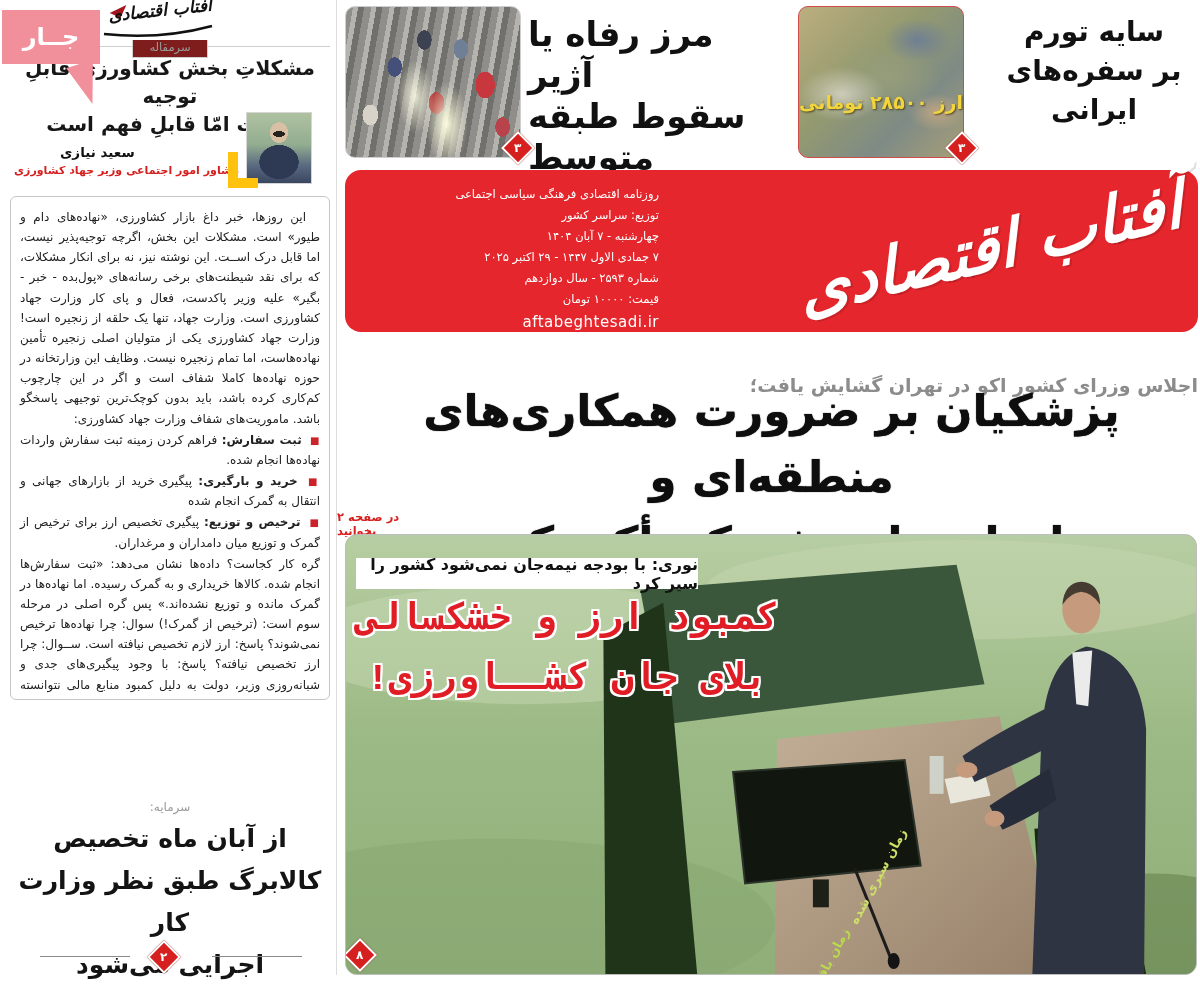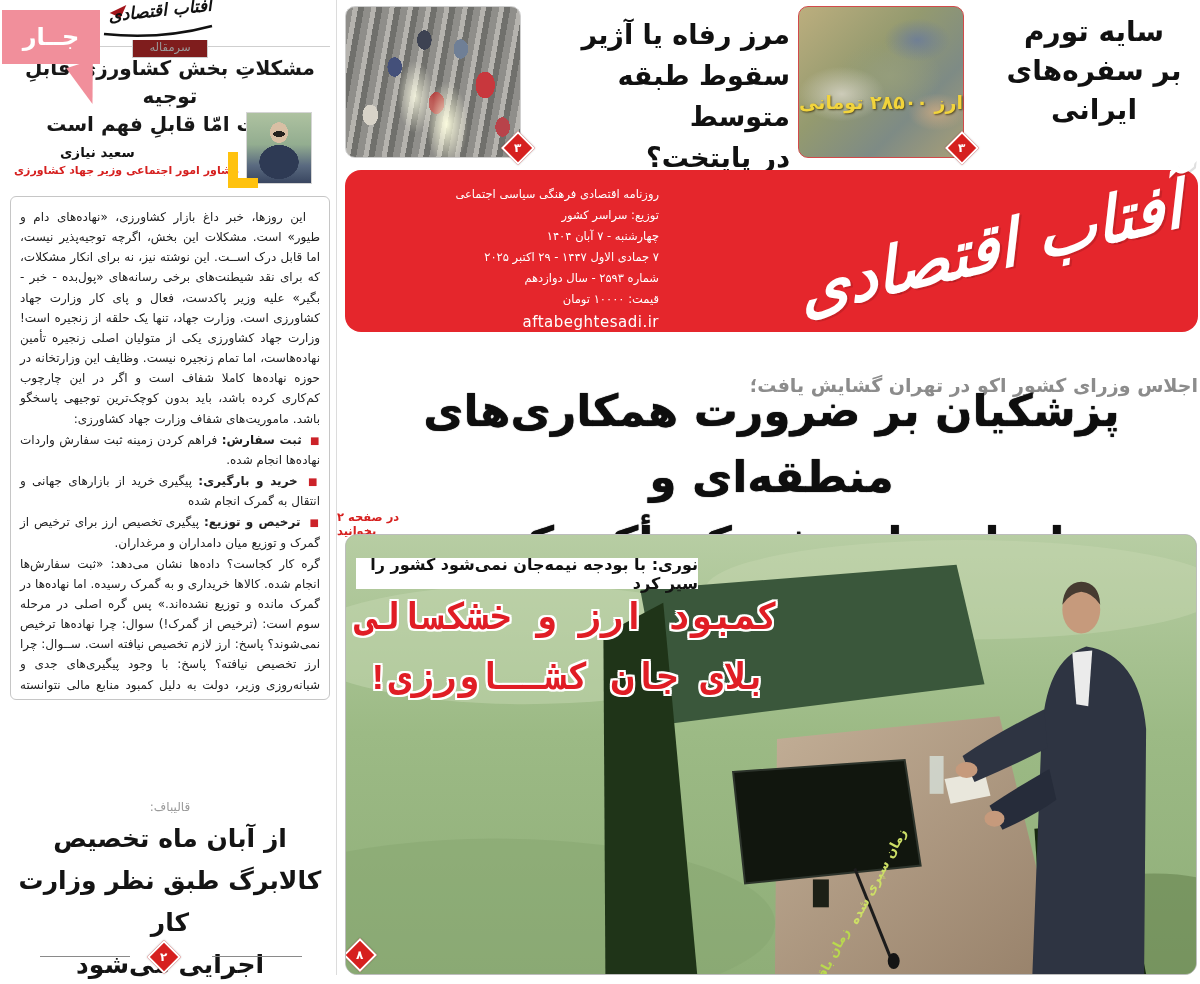--- a/index.html
+++ b/index.html
@@ -116,22 +116,22 @@
       radial-gradient(70px 48px at 55% 46%, rgba(150,158,124,.9), transparent 75%),
       radial-gradient(40px 26px at 84% 70%, rgba(205,170,130,.8), transparent 72%),
       linear-gradient(135deg,#bcae7e 0%,#949a6f 40%,#7e8b85 70%,#a89f78 100%);
   }
   .cur-caption {
     position:absolute; left:0; right:0; top:56%; text-align:center;
     color:#f2d43c; font-size:19px; font-weight:bold;
     text-shadow:1px 1px 2px rgba(60,50,10,.8);
   }
   .mid-head {
-    position:absolute; left:528px; top:14px; width:262px; text-align:right;
-    font-size:27px; font-weight:bold; line-height:41px; color:#111;
+    position:absolute; left:528px; top:14px; width:262px; text-align:left;
+    font-size:34px; font-weight:bold; line-height:41px; color:#111;
   }
   .right-head {
     position:absolute; left:992px; top:12px; width:204px; text-align:center;
     font-size:28px; font-weight:bold; line-height:39px; color:#111;
   }
 
   
   .masthead {
     position:absolute; left:345px; top:170px; width:853px; height:162px;
     background:#e5262c; border-radius:16px;
@@ -220,21 +220,21 @@
       <span>پیگیری خرید از بازارهای جهانی و انتقال به گمرک انجام شده</span>
     </div>
     <div class="bullet">
       <span class="sq">■</span>
       <b>ترخیص و توزیع:</b>
       <span>پیگیری تخصیص ارز برای ترخیص از گمرک و توزیع میان دامداران و مرغداران.</span>
     </div>
     <p class="p2">گره کار کجاست؟ داده‌ها نشان می‌دهد: «ثبت سفارش‌ها انجام شده. کالاها خریداری و به گمرک رسیده. اما نهاده‌ها در گمرک مانده و توزیع نشده‌اند.» پس گره اصلی در مرحله سوم است: (ترخیص از گمرک!) سوال: چرا نهاده‌ها ترخیص نمی‌شوند؟ پاسخ: ارز لازم تخصیص نیافته است. ســوال: چرا ارز تخصیص نیافته؟ پاسخ: با وجود پیگیری‌های جدی و شبانه‌روزی وزیر، دولت به دلیل کمبود منابع مالی نتوانسته است ارز لازم را تامین کند. سوال: چرا دولت نتوانسته ارز را تامین کند؟ پاسخ: جواب این سوال را می‌توان در سخنرانی‌های روزانه رئیس جمهور جستجو کرد، اما هر علتی هم که داشته باشد، ربطی به وزارت جهاد کشاورزی و وزیر آن ندارد، زیرا وظیفه وزیر جهاد در این حوزه، «پیگیری» از مراجع مسئول است. یک مانع بزرگ دیگر: میراث سنگین دولت قبل! سوال: چرا از ظرفیت بخش خصوصی برای تامین ارز استفاده نمی‌شود؟ پاسخ: اینجاست که داستان تلخ «میراث ۵ میلیارد دلاری» دولت قبل رو می‌شود! در دولت سیزدهم، وزارت جهاد کشاورزی به میزان ۵ میلیارد دلار کالا و نهاده (مانند گوشت، برنج و نهاده دام و طیور) با سرمایه بخش خصوصی وارد کرد و در بازار توزیع نمود. این اقدام باعث ثبات بازار در سه سال گذشته شد، اما یک ریال هم بابت این ۵ میلیارد دلار پرداخت نشد! به تعبیری، دولت قبل «آینده‌خواری» کرد. اکنون، دولت چهاردهم در حوزه کشاورزی وارث این بدهی کلان شده است و بخش خصوصی، طبیعی است که تا قبل از دریافت طلبش و تخصیص ارز، حاضر به ترخیص محموله‌های جدید نیست. طنز ماجرا: بدهکاران دیروز، امروز با ناانصافی تمام، در صف اول طلبکاران، غوغا به پا کرده‌اند! با همه این تلخی‌ها پایان خوش در راه است الحمدلله با پیگیری‌های خستگی‌ناپذیر وزیر جهاد کشاورزی و دستور مســتقیم رئیس جمهور، وزارت نفت با همه محدودیت‌های مالی، موظف به تامین ارز مورد نیاز برای ترخیص نهاده‌های پشــت گمرک شده است. به زودی شاهد آغاز فرآیند ترخیص و توزیع نهاده‌ها میان زحمتکشان عرصه دام و طیور خواهیم بود. حرف آخر: نمی‌گوییم نقد نکنید! می‌گوییم منصفانه و درست قضاوت کنید.</p>
   </div>
 
-  <div class="bstory-kicker">قالیباف:</div>
+  <div class="bstory-kicker">سرمایه:</div>
   <h2 class="bstory-head">
     <span>از آبان ماه تخصیص</span><br>
     <span>کالابرگ طبق نظر وزارت کار</span><br>
     <span>اجرایی می‌شود</span>
   </h2>
   <div class="bstory-rule-l"></div>
   <div class="bstory-rule-r"></div>
   <div class="diamond" style="left:152px; top:945px;">
     <span>۲</span>
   </div>

